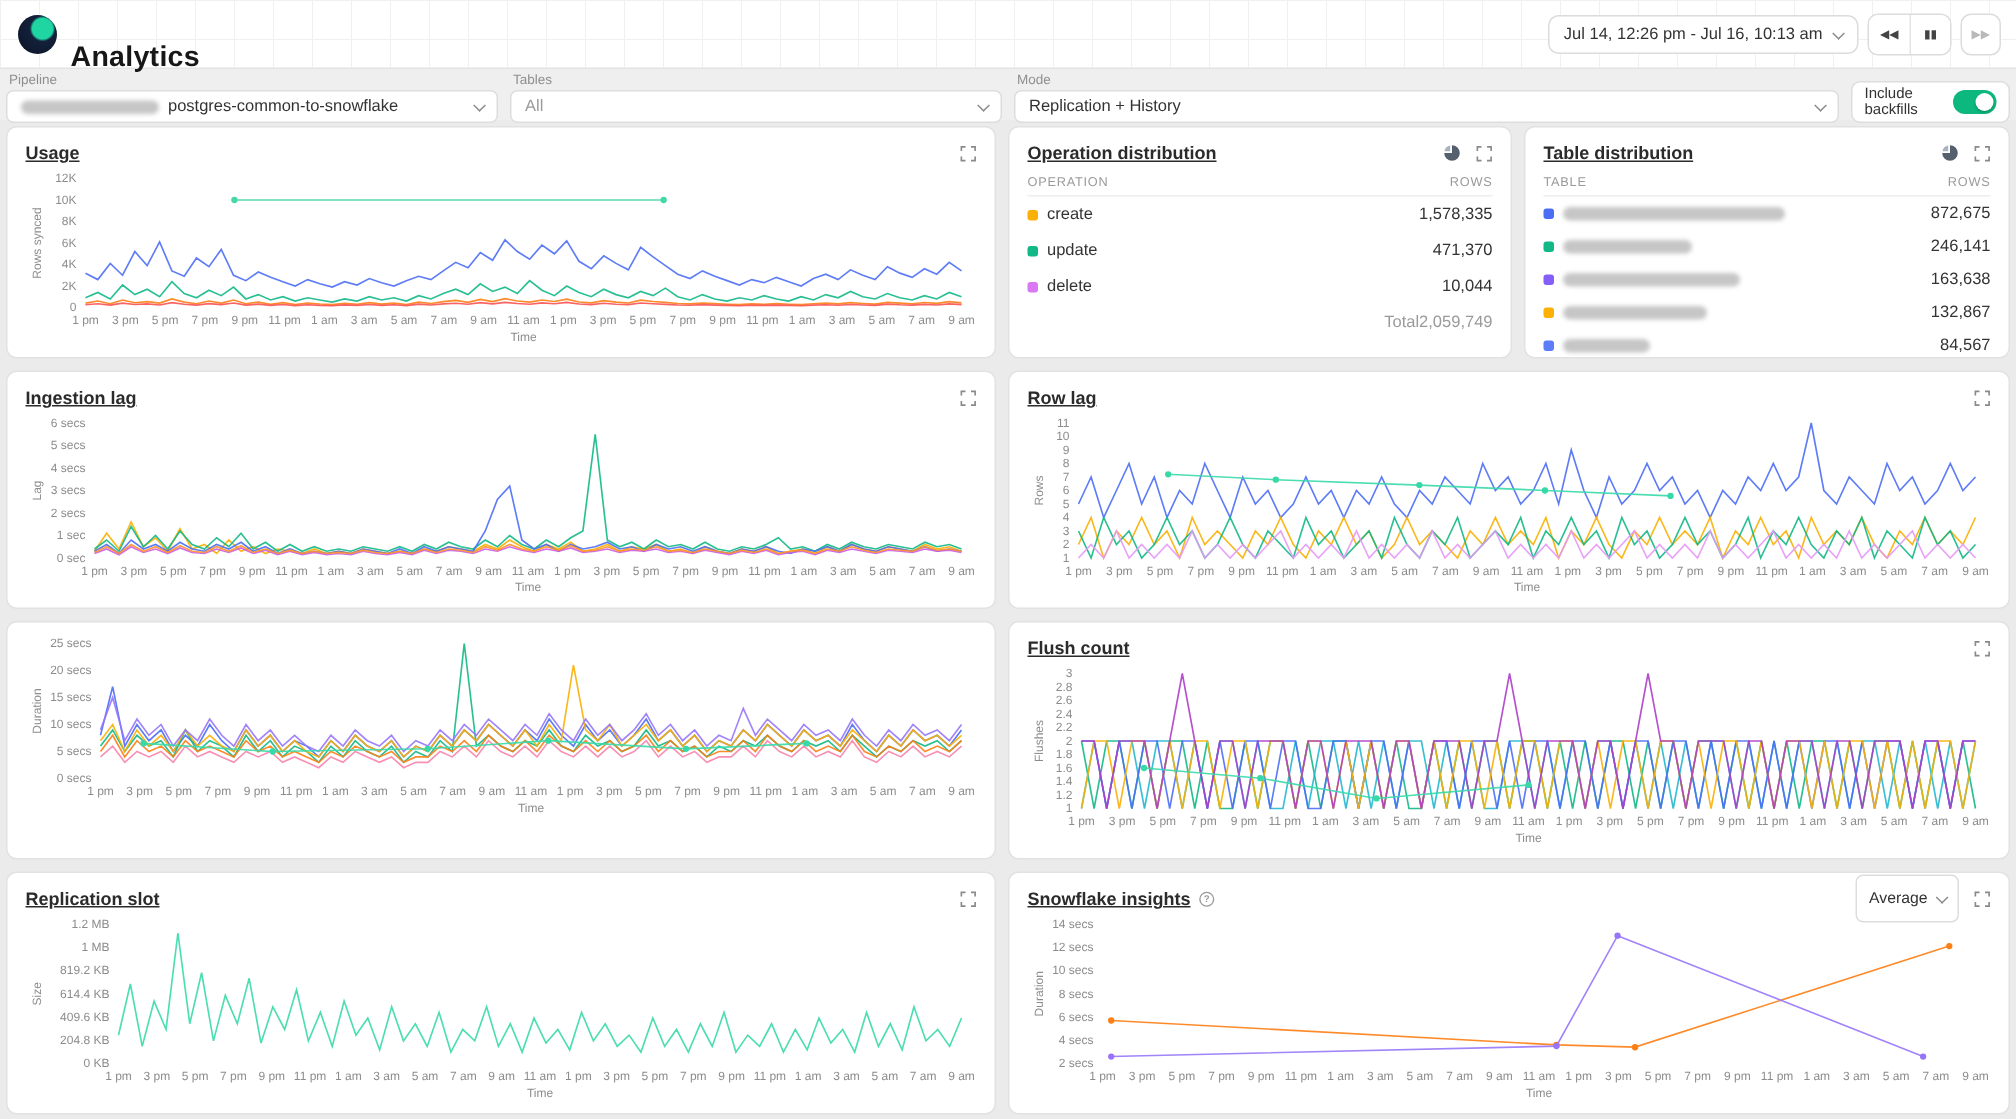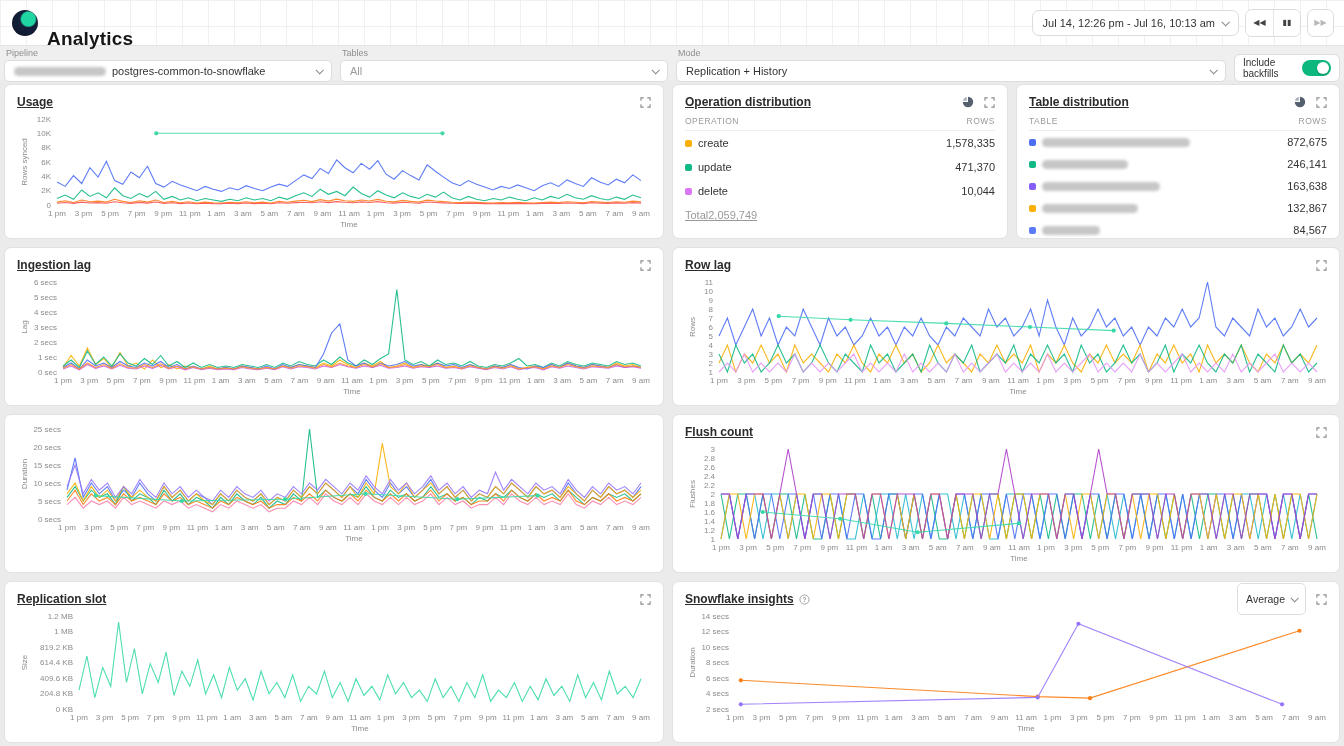--- a/index.html
+++ b/index.html
@@ -74,21 +74,21 @@
 
   
   .mini-table { font-size:11px; }
   .mt-head { display:flex; justify-content:space-between; font-size:8.5px; color:#9a9a9a;
     letter-spacing:.5px; padding:3px 0 4px 0; border-bottom:1px solid #eee; }
   .mt-row { display:flex; justify-content:space-between; align-items:center; padding:5px 0;gap:12px; }
   .op-table .mt-row { padding:6px 0; }
   .mt-row .left { display:flex; align-items:center; gap:6px; }
   .swatch { width:7px; height:7px; border-radius:2px; flex:none; }
   .mt-row .val { color:#333; }
-  .mt-total { display:flex; justify-content:flex-start; padding:6px 0; color:#9a9a9a;text-decoration:underline; }
+  .mt-total { display:flex; justify-content:flex-end; padding:6px 0; color:#9a9a9a; }
 </style>
 </head>
 <body>
 
 <div class="app-header">
   <div class="h-left">
     <span class="logo"></span>
     <span class="app-title">Analytics</span>
   </div>
   <div class="h-right">

